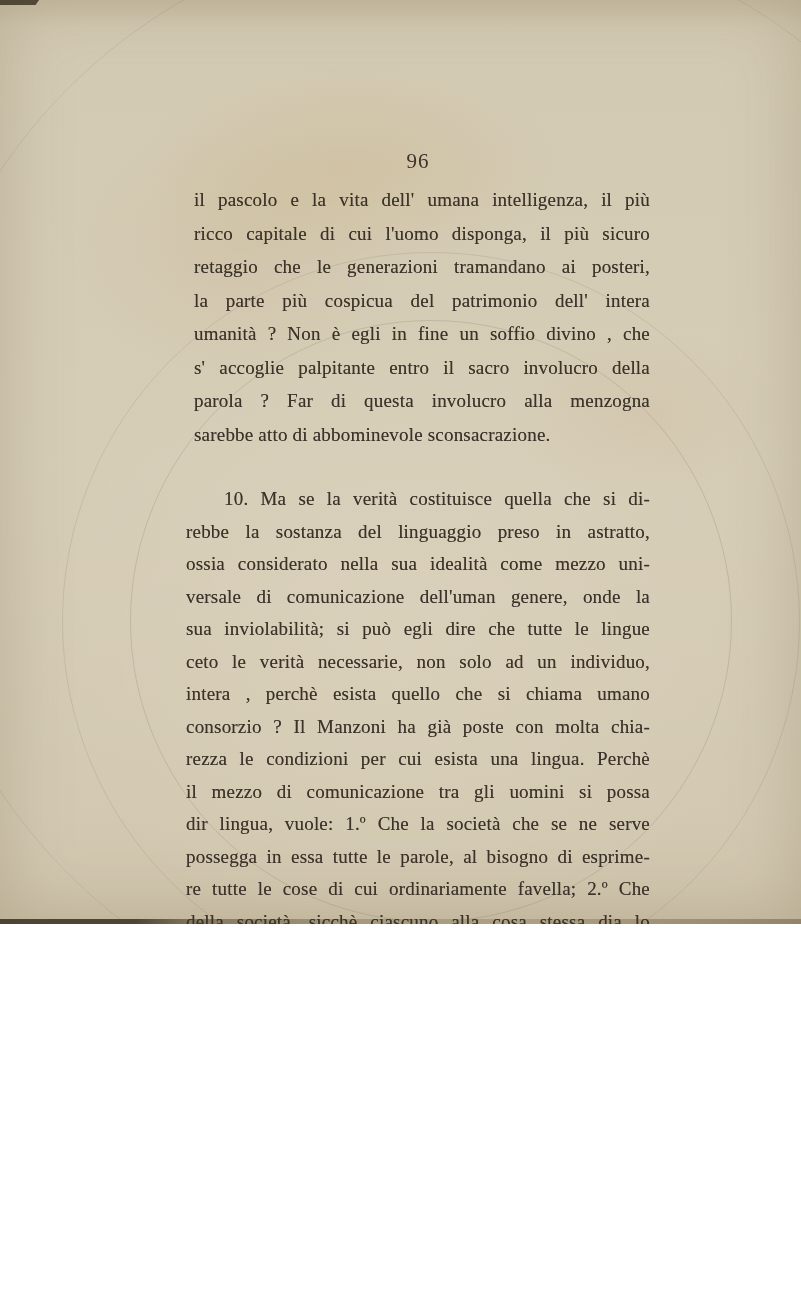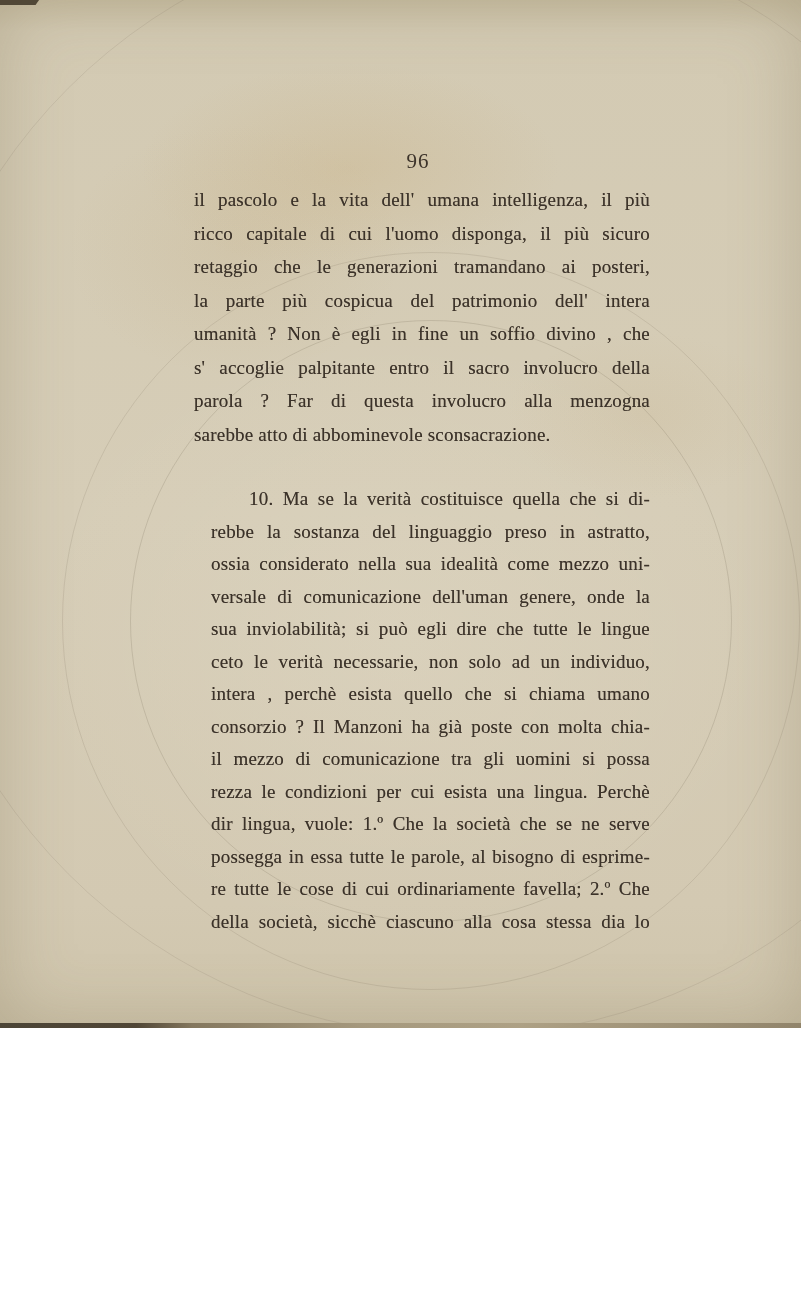--- a/index.html
+++ b/index.html
@@ -6,21 +6,21 @@
     margin: 0;
     padding: 0;
     width: 801px;
     height: 1300px;
     overflow: hidden;
     font-family: "Liberation Serif", "DejaVu Serif", serif;
   }
   .page {
     position: relative;
     width: 801px;
-    height: 1028px;
+    height: 924px;
     overflow: hidden;
     background:
       radial-gradient(ellipse 300px 150px at 350px 168px, rgba(193,158,96,0.20), transparent 70%),
       radial-gradient(ellipse 240px 180px at 235px 250px, rgba(186,155,100,0.13), transparent 70%),
       radial-gradient(ellipse 200px 120px at 645px 415px, rgba(186,155,100,0.10), transparent 70%),
       radial-gradient(ellipse 520px 420px at 400px 640px, rgba(255,252,240,0.10), transparent 75%),
       linear-gradient(180deg, #cbc1a6 0%, #d3cab3 3%, #d6cdb7 50%, #d3c9b2 88%, #cec4ab 100%);
     box-shadow: inset 0 0 70px rgba(118,103,72,0.28);
   }
   
@@ -64,21 +64,21 @@
     position: absolute;
     left: 186px;
     top: 183px;
     width: 464px;
     color: #3b3229;
     font-size: 19px;
     text-shadow: 0 0 0.4px rgba(59,50,41,0.55);
   }
   .para { margin: 0; }
   .para1 { line-height: 33.5px; margin-left: 8px; }
-  .para2 { line-height: 32.5px; margin-top: 32px; margin-left: 25px; }
+  .para2 { line-height: 32.5px; margin-top: 32px; }
   .line {
     text-align: justify;
     text-align-last: justify;
     letter-spacing: 0.2px;
     white-space: normal;
   }
   .line.end { text-align-last: left; }
   .line.indent { text-indent: 38px; }
   .line.italic, .it { }
 </style>
@@ -110,22 +110,22 @@
 
     <div class="para para2">
       <div class="line indent">10. Ma se la verità costituisce quella che si di-</div>
       <div class="line">rebbe la sostanza del linguaggio preso in astratto,</div>
       <div class="line">ossia considerato nella sua idealità come mezzo uni-</div>
       <div class="line">versale di comunicazione dell'uman genere, onde la</div>
       <div class="line">sua inviolabilità; si può egli dire che tutte le lingue</div>
       <div class="line">ceto le verità necessarie, non solo ad un individuo,</div>
       <div class="line">intera , perchè esista quello che si chiama umano</div>
       <div class="line">consorzio ? Il Manzoni ha già poste con molta chia-</div>
+      <div class="line">rezza le condizioni per cui esista una lingua. Perchè</div>
       <div class="line">il mezzo di comunicazione tra gli uomini si possa</div>
-      <div class="line">rezza le condizioni per cui esista una lingua. Perchè</div>
       <div class="line"><span>dir </span><span class="it">lingua</span><span>, vuole: 1.º Che la società che se ne serve</span></div>
       <div class="line italic">possegga in essa tutte le parole, al bisogno di esprime-</div>
       <div class="line italic">re tutte le cose di cui ordinariamente favella; 2.º Che</div>
       <div class="line italic">della società, sicchè ciascuno alla cosa stessa dia lo</div>
     </div>
 
   </div>
 </div>
 
 </body></html>

